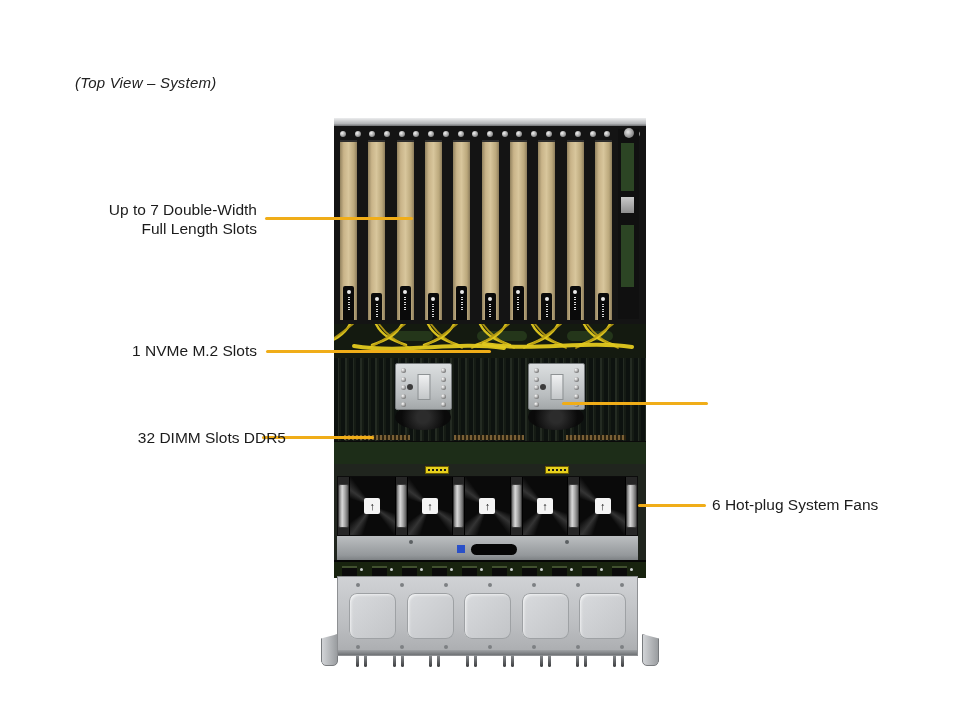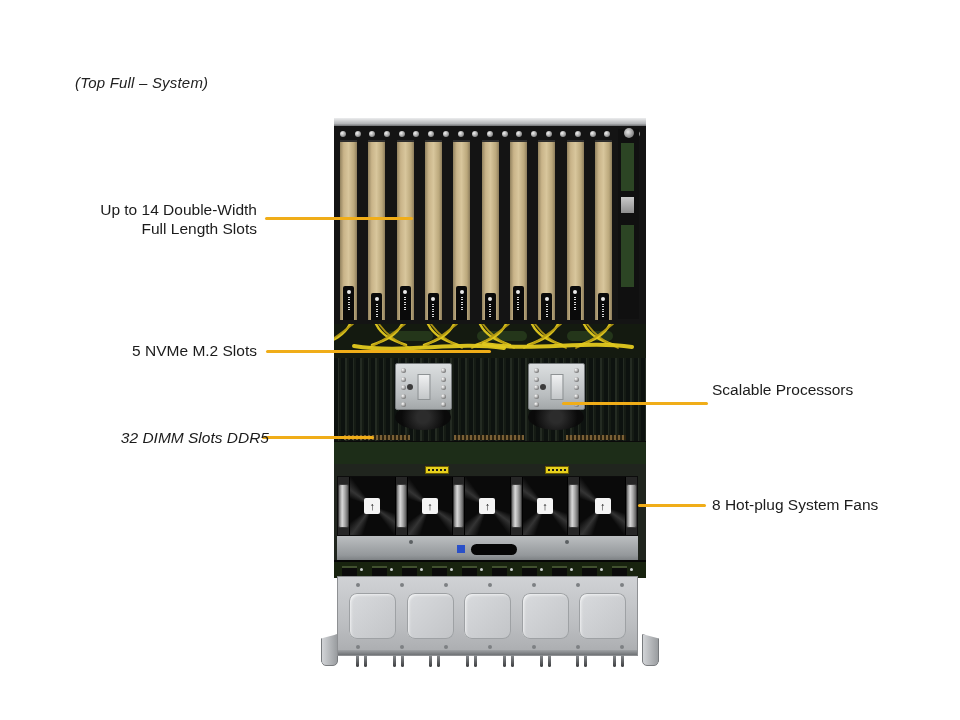--- a/index.html
+++ b/index.html
@@ -9,21 +9,21 @@
   }
   
   .title{
     position:absolute;left:75px;top:74px;font-size:15px;font-style:italic;
     color:#222;letter-spacing:.2px;z-index:7;
   }
   .lbl{position:absolute;font-size:15.5px;color:#1b1b1b;line-height:18.5px;z-index:7;}
   .lbl.ra{text-align:right;}
   .lbl-gpu{right:703px;top:201px;}
   .lbl-nvme{right:703px;top:342px;}
-  .lbl-dimm{right:691px;top:429px;font-style:italic;}
+  .lbl-dimm{right:674px;top:429px;}
   .lbl-cpu{left:712px;top:377px;line-height:25px;}
   .lbl-fans{left:712px;top:496px;}
   .cline{position:absolute;height:3px;border-radius:2px;z-index:6;}
   .line-gpu{left:265px;top:217px;width:148px;}
   .line-nvme{left:266px;top:350px;width:225px;}
   .line-dimm{left:262px;top:436px;width:112px;}
   .line-cpu{left:562px;top:402px;width:146px;}
   .line-fans{left:638px;top:504px;width:68px;}
 
   
@@ -136,32 +136,31 @@
   .pin{width:3px;height:12px;background:linear-gradient(#8a8d90,#3c3e40);border-radius:0 0 2px 2px;}
   .ear{position:absolute;top:516px;width:17px;height:32px;
     background:linear-gradient(90deg,#d2d4d7,#9a9da0);border:1px solid #787b7e;box-sizing:border-box;
     border-radius:0 0 5px 5px;}
   .ear.le{left:-13px;clip-path:polygon(0 14%,100% 0,100% 100%,14% 100%,0 86%);}
   .ear.re{right:-13px;clip-path:polygon(0 0,100% 14%,100% 86%,86% 100%,0 100%);}
 </style>
 </head>
 <body>
 
-<div class="title">(Top Full – System)</div>
+<div class="title">(Top View – System)</div>
 
 <div class="lbl ra lbl-gpu">
-  <div>Up to 14 Double-Width</div>
+  <div>Up to 7 Double-Width</div>
   <div>Full Length Slots</div>
 </div>
-<div class="lbl ra lbl-nvme">5 NVMe M.2 Slots</div>
+<div class="lbl ra lbl-nvme">1 NVMe M.2 Slots</div>
 <div class="lbl ra lbl-dimm">32 DIMM Slots DDR5</div>
 <div class="lbl lbl-cpu">
-  <div>Scalable Processors</div>
 </div>
-<div class="lbl lbl-fans">8 Hot-plug System Fans</div>
+<div class="lbl lbl-fans">6 Hot-plug System Fans</div>
 
 <div class="cline line-gpu" style="background: rgb(240, 173, 24);"></div>
 <div class="cline line-nvme" style="background: rgb(240, 173, 24);"></div>
 <div class="cline line-dimm" style="background: rgb(240, 173, 24);"></div>
 <div class="cline line-cpu" style="background: rgb(240, 173, 24);"></div>
 <div class="cline line-fans" style="background: rgb(240, 173, 24);"></div>
 
 <div class="chassis">
   <div class="ear le"></div>
   <div class="ear re"></div>

